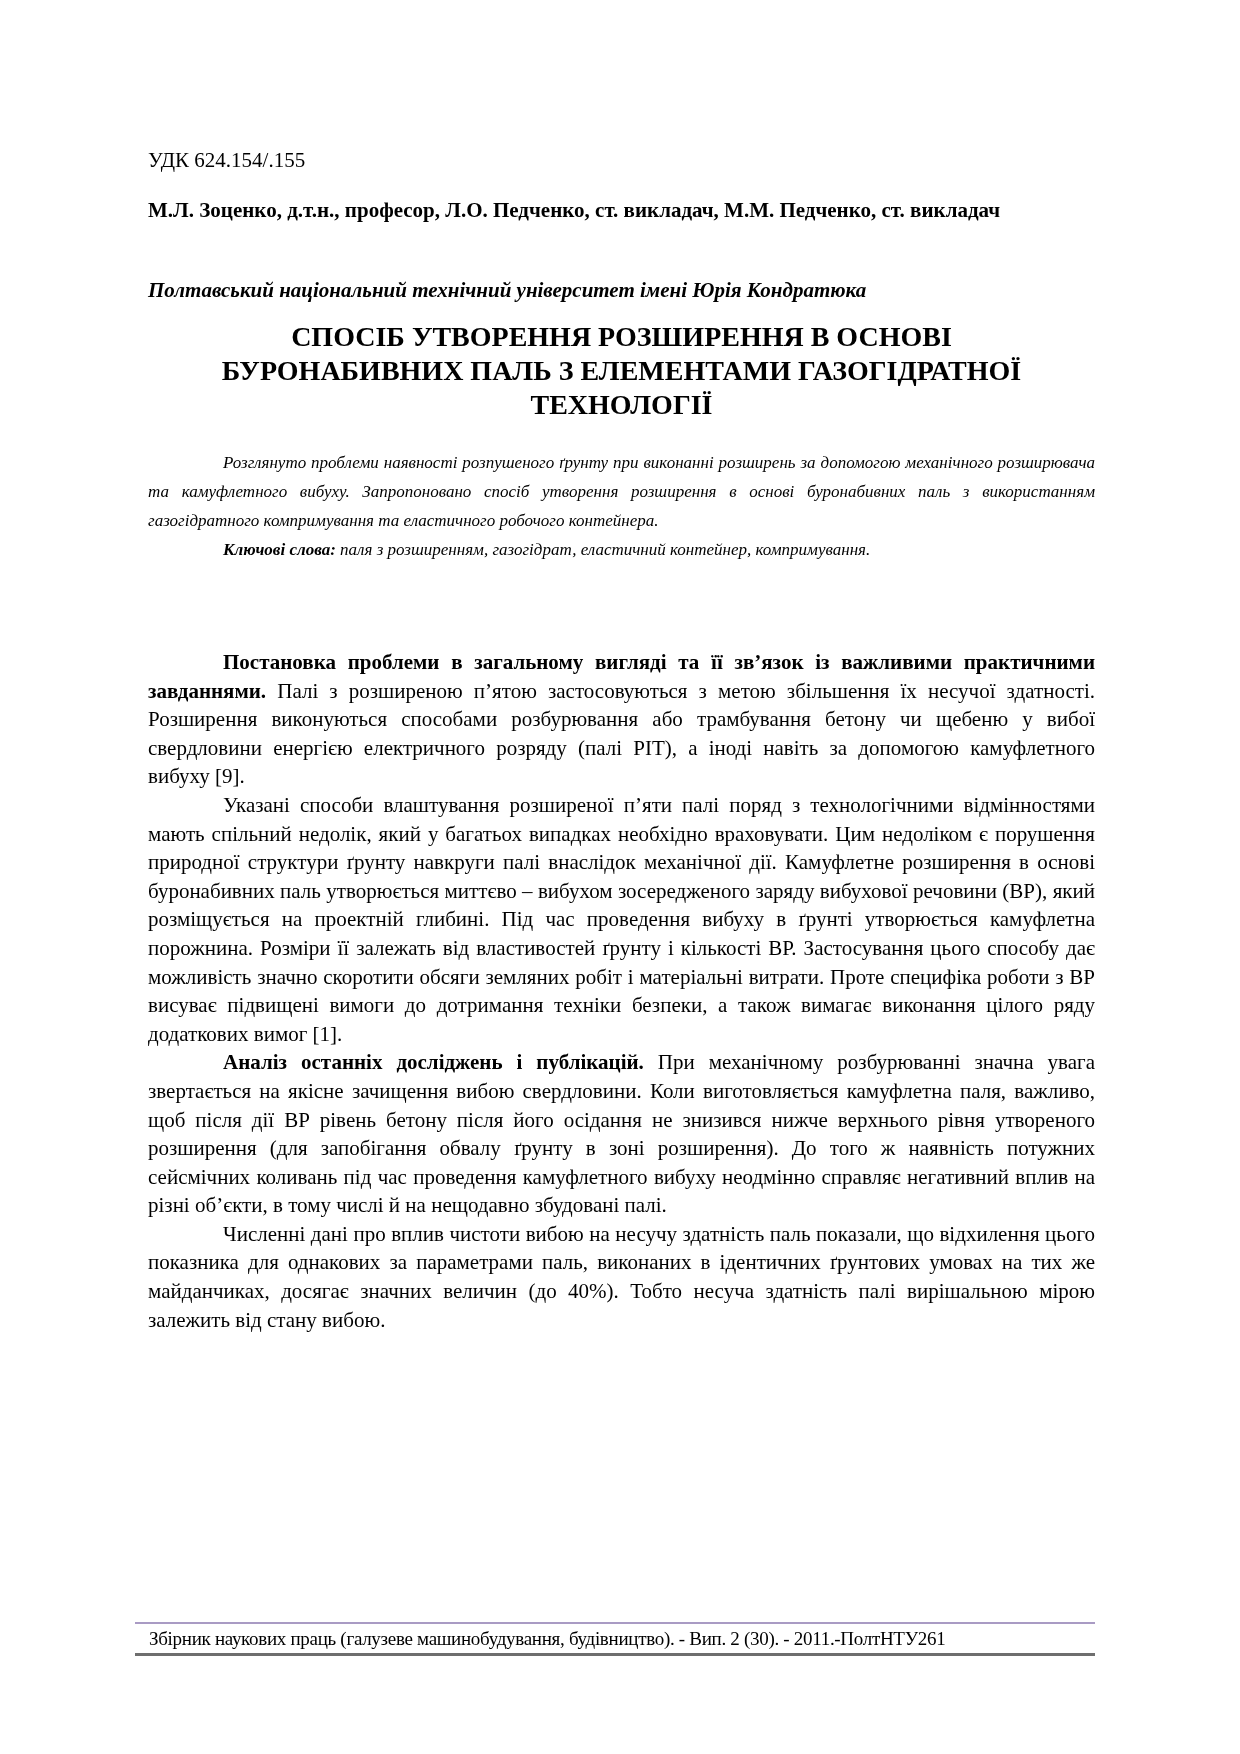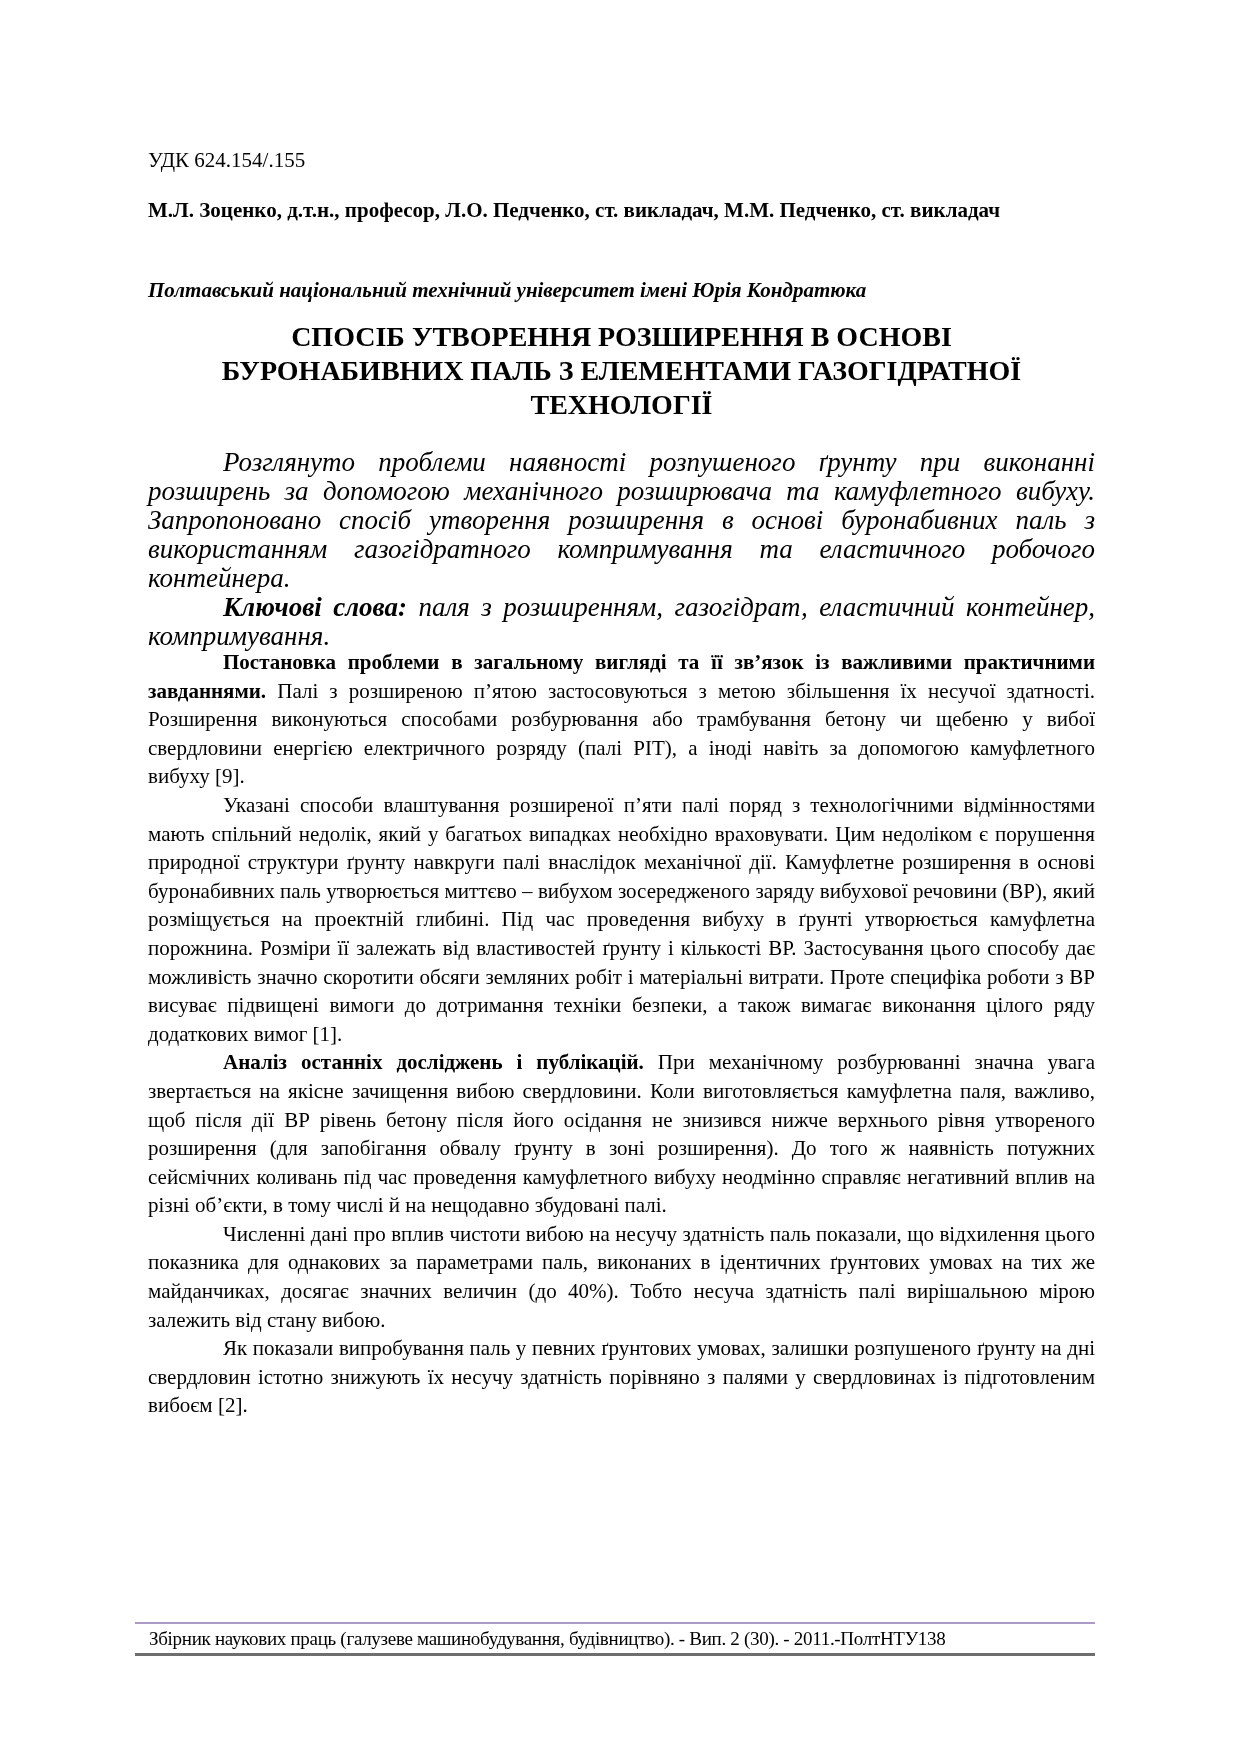--- a/index.html
+++ b/index.html
@@ -15,21 +15,21 @@
     text-align-last: left;
   }
   .affil { position: absolute; top: 278px; left: 0; font-size: 21px; font-weight: bold; font-style: italic; }
   .title {
     position: absolute; top: 320px; left: 0; width: 947px; text-align: center;
     font-size: 28px; font-weight: bold; line-height: 34px;
   }
   .title div { white-space: nowrap; }
   .abstract {
     position: absolute; top: 448px; left: 0; width: 947px;
-    font-size: 27px; font-style: italic; line-height: 29px;
+    font-size: 17px; font-style: italic; line-height: 29px;
   }
   .abstract p { margin: 0; text-indent: 75px; text-align: justify; }
   .abstract .kw b { font-weight: bold; }
   .body-text {
     position: absolute; top: 648px; left: 0; width: 947px;
     font-size: 21px; line-height: 28.6px;
   }
   .body-text p { margin: 0; text-indent: 75px; text-align: justify; }
   .body-text p b { font-weight: bold; }
   .footer {
@@ -60,24 +60,23 @@
   <div class="abstract">
     <p>Розглянуто проблеми наявності розпушеного ґрунту при виконанні розширень за допомогою механічного розширювача та камуфлетного вибуху. Запропоновано спосіб утворення розширення в основі буронабивних паль з використанням газогідратного компримування та еластичного робочого контейнера.</p>
     <p class="kw"><b>Ключові слова:</b><span> паля з розширенням, газогідрат, еластичний контейнер, компримування.</span></p>
   </div>
 
   <div class="body-text">
     <p><b>Постановка проблеми в загальному вигляді та її зв’язок із важливими практичними завданнями.</b><span> Палі з розширеною п’ятою застосовуються з метою збільшення їх несучої здатності. Розширення виконуються способами розбурювання або трамбування бетону чи щебеню у вибої свердловини енергією електричного розряду (палі РІТ), а іноді навіть за допомогою камуфлетного вибуху [9].</span></p>
     <p><span>Указані способи влаштування розширеної п’яти палі поряд з технологічними відмінностями мають спільний недолік, який у багатьох випадках необхідно враховувати. Цим недоліком є порушення природної структури ґрунту навкруги палі внаслідок механічної дії. Камуфлетне розширення в основі буронабивних паль утворюється миттєво – вибухом зосередженого заряду вибухової речовини (ВР), який розміщується на проектній глибині. Під час проведення вибуху в ґрунті утворюється камуфлетна порожнина. Розміри її залежать від властивостей ґрунту і кількості ВР. Застосування цього способу дає можливість значно скоротити обсяги земляних робіт і матеріальні витрати. Проте специфіка роботи з ВР висуває підвищені вимоги до дотримання техніки безпеки, а також вимагає виконання цілого ряду додаткових вимог [1].</span></p>
     <p><b>Аналіз останніх досліджень і публікацій.</b><span> При механічному розбурюванні значна увага звертається на якісне зачищення вибою свердловини. Коли виготовляється камуфлетна паля, важливо, щоб після дії ВР рівень бетону після його осідання не знизився нижче верхнього рівня утвореного розширення (для запобігання обвалу ґрунту в зоні розширення). До того ж наявність потужних сейсмічних коливань під час проведення камуфлетного вибуху неодмінно справляє негативний вплив на різні об’єкти, в тому числі й на нещодавно збудовані палі.</span></p>
     <p><span>Численні дані про вплив чистоти вибою на несучу здатність паль показали, що відхилення цього показника для однакових за параметрами паль, виконаних в ідентичних ґрунтових умовах на тих же майданчиках, досягає значних величин (до 40%). Тобто несуча здатність палі вирішальною мірою залежить від стану вибою.</span></p>
-    <p><span>Як показали випробування паль у певних ґрунтових умовах, залишки розпушеного ґрунту на дні свердловин істотно знижують їх несучу здатність порівняно з палями у свердловинах із підготовленим вибоєм [2].</span></p>
   </div>
 </div>
 
 <div class="footer">
   <div class="rule-top"></div>
   <div class="row">
     <span>Збірник наукових праць (галузеве машинобудування, будівництво). - Вип. 2 (30). - 2011.-ПолтНТУ</span>
-    <span class="pagenum">138</span>
+    <span class="pagenum">261</span>
   </div>
   <div class="rule-bottom"></div>
 </div>
 
 </body></html>

